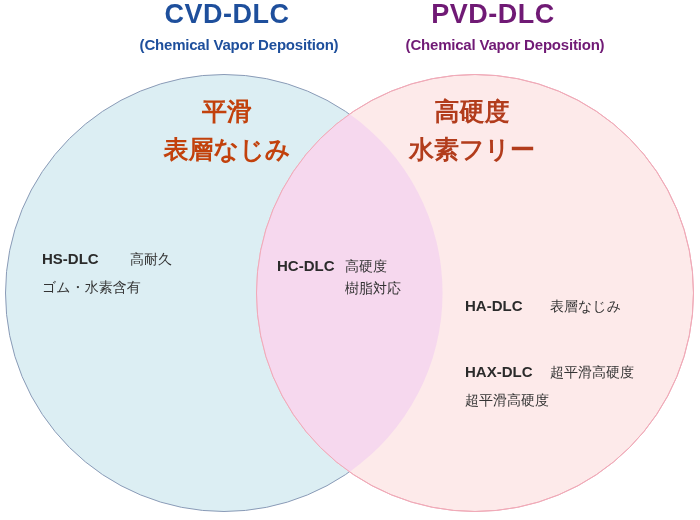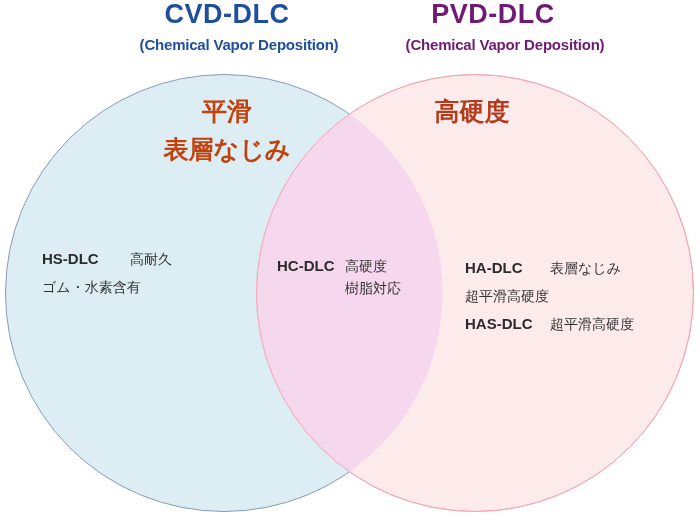--- a/index.html
+++ b/index.html
@@ -27,21 +27,21 @@
   .dlc-row{display:flex;align-items:baseline;margin-bottom:10px;}
   .dlc-label{font-weight:bold;font-size:15px;line-height:18px;color:#2b2b2b;flex-shrink:0;}
   .dlc-desc{font-size:14px;line-height:18px;}
   .list-left{left:42px;top:250px;}
   .list-left .dlc-label{width:88px;}
   .list-center{left:277px;top:255px;}
   .list-center .dlc-label{width:68px;}
   .list-center .dlc-desc{line-height:22px;}
   .list-center .dlc-row.first{margin-bottom:6px;}
   .list-right{left:465px;top:259px;}
-  .list-right .dlc-label{width:85px;}
+  .list-right .dlc-label{width:85px;margin-top:38px;}
 </style>
 </head>
 <body>
 
 <div class="stage">
 
   <svg class="venn-svg" width="700" height="520" viewBox="0 0 700 520">
     <circle cx="224" cy="293" r="218.5" fill="#dceef3" stroke="#8a9bb7" stroke-width="1"></circle>
     <circle cx="475" cy="293" r="218.5" fill="#fdeaea" stroke="#f0aab8" stroke-width="1"></circle>
     <path d="M 349.5 114.1 A 218.5 218.5 0 0 0 349.5 471.9 A 218.5 218.5 0 0 0 349.5 114.1 Z" fill="#f6d8ee"></path>
@@ -56,20 +56,21 @@
     <div class="t">PVD-DLC</div>
     <div class="s">(Chemical Vapor Deposition)</div>
   </div>
 
   <div class="heading heading-left">
     <div>平滑</div>
     <div>表層なじみ</div>
   </div>
   <div class="heading heading-right">
     <div>高硬度</div>
+    <div>水素フリー</div>
   </div>
 
   <div class="dlc-list list-left">
     <div class="dlc-row">
       <span class="dlc-label">HS-DLC</span>
       <span class="dlc-desc">高耐久</span>
     </div>
     <div class="dlc-row">
       <span class="dlc-desc">ゴム・水素含有</span>
     </div>
@@ -84,21 +85,21 @@
       </span>
     </div>
   </div>
 
   <div class="dlc-list list-right">
     <div class="dlc-row">
       <span class="dlc-label">HA-DLC</span>
       <span class="dlc-desc">表層なじみ</span>
     </div>
     <div class="dlc-row">
+      <span class="dlc-label">HAX-DLC</span>
       <span class="dlc-desc">超平滑高硬度</span>
     </div>
     <div class="dlc-row">
-      <span class="dlc-label">HAS-DLC</span>
       <span class="dlc-desc">超平滑高硬度</span>
     </div>
   </div>
 
 </div>
 
 </body></html>

